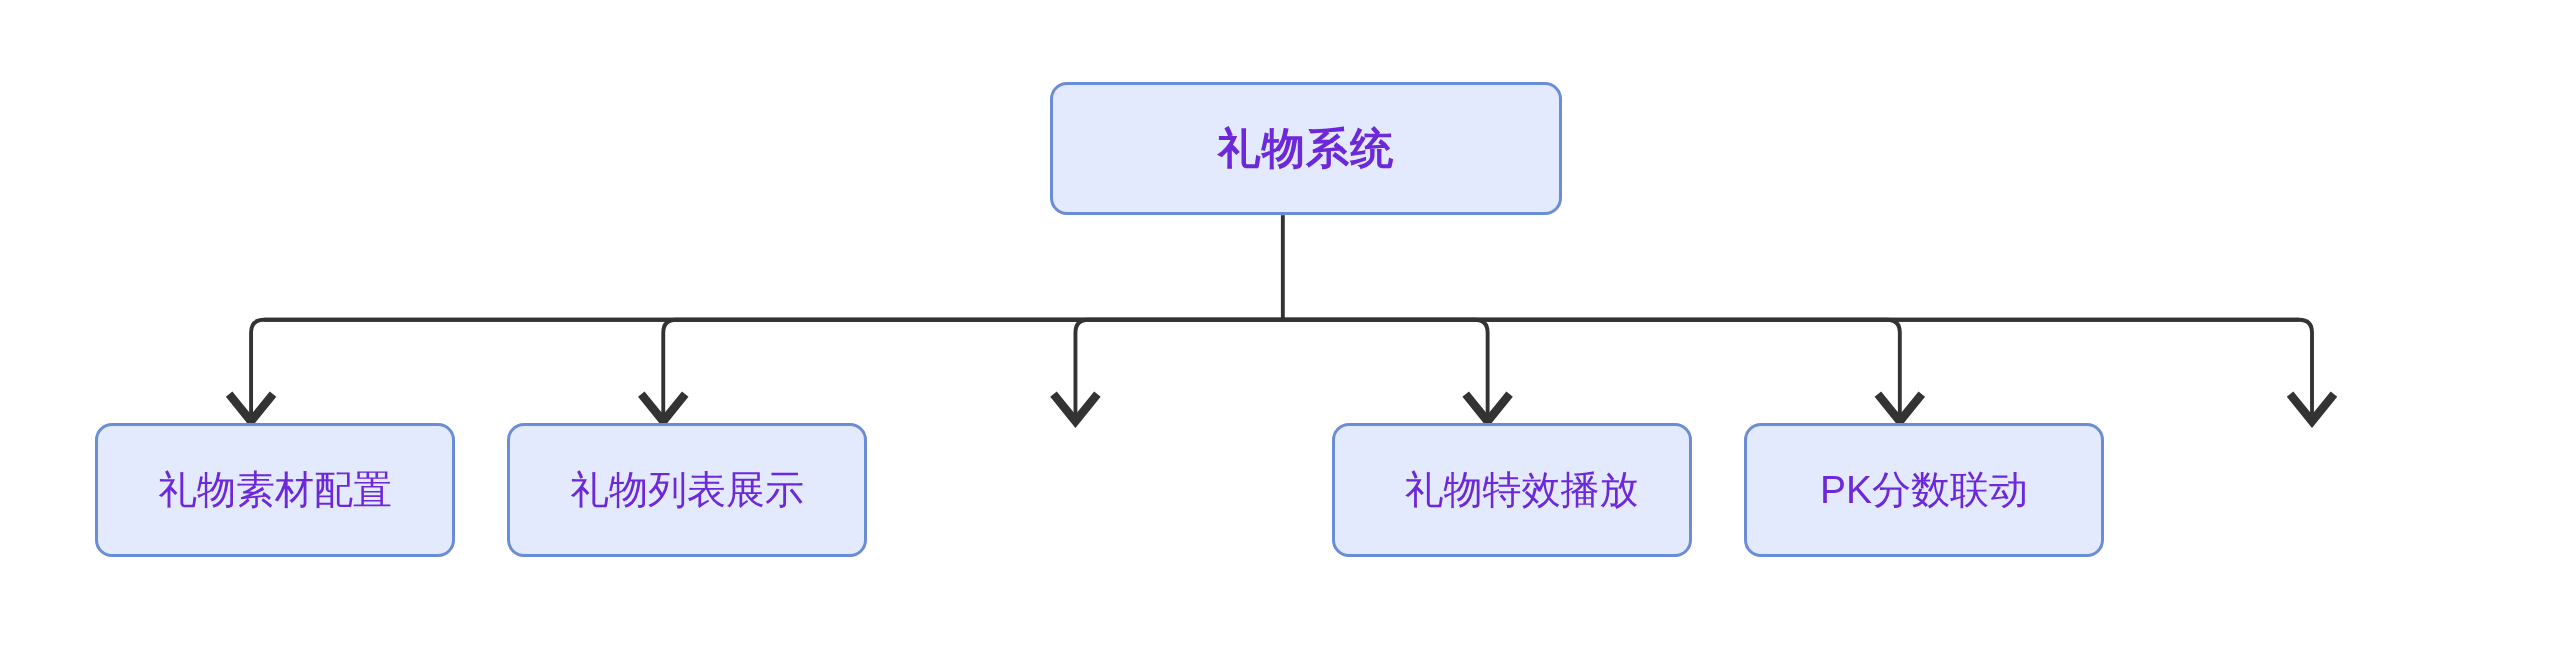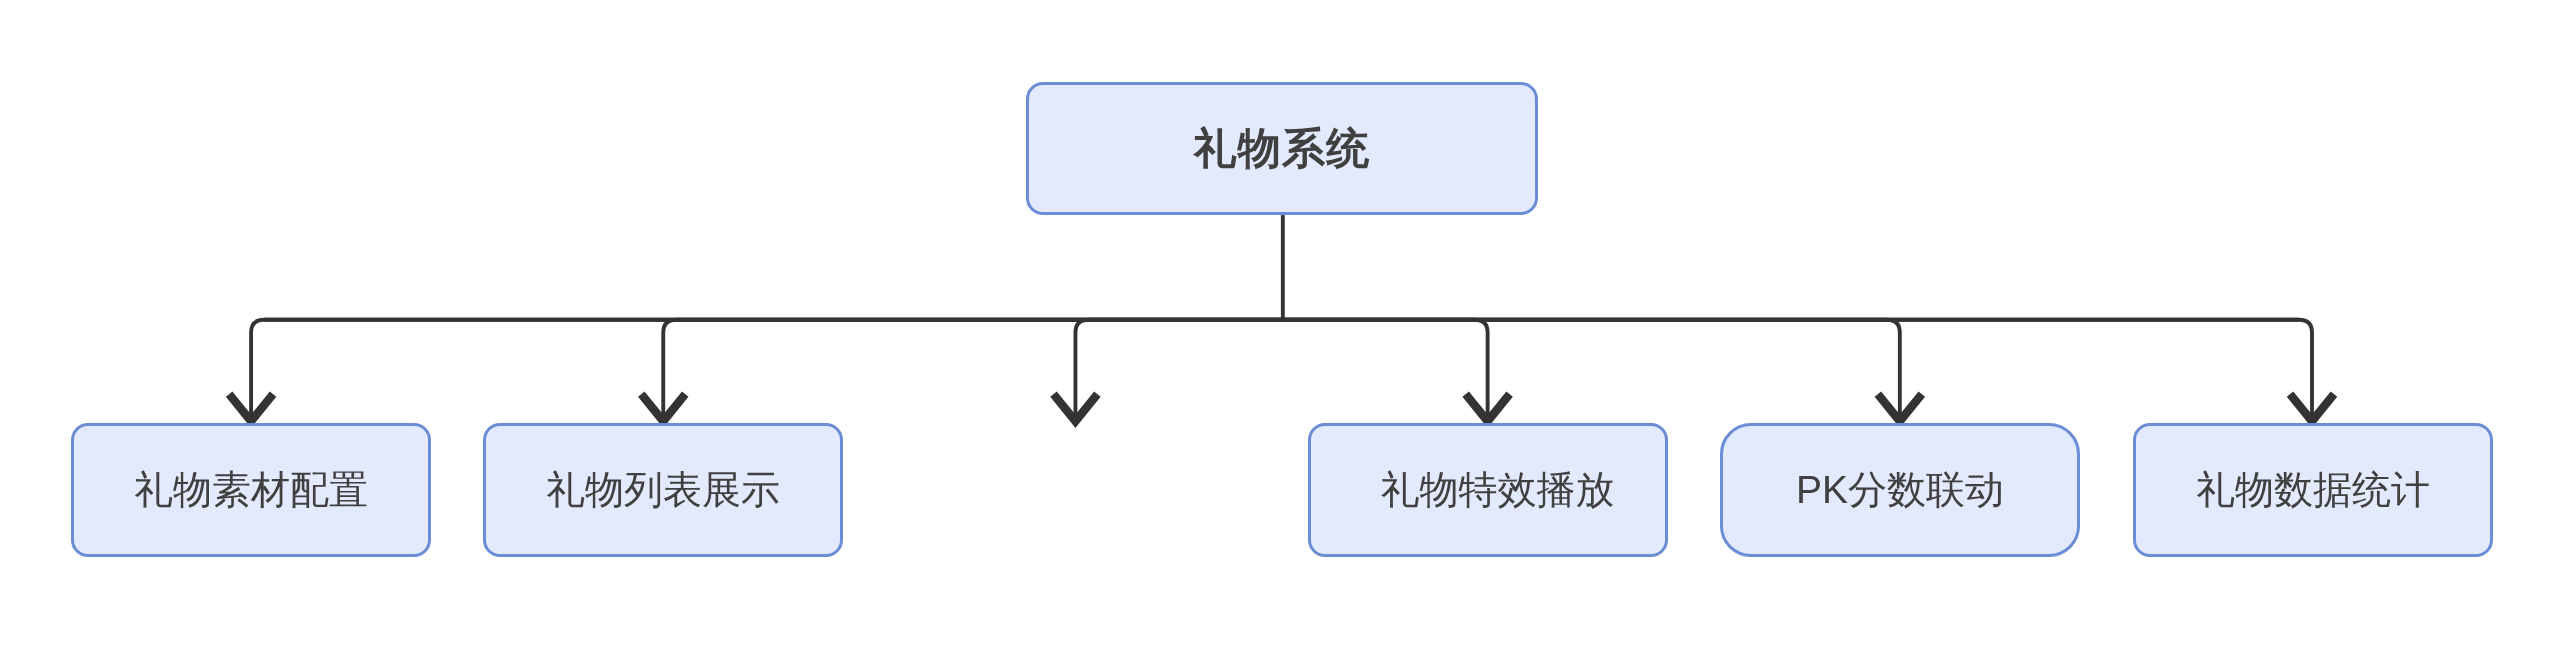--- a/index.html
+++ b/index.html
@@ -27,22 +27,23 @@
   .node {
     position: absolute;
     box-sizing: border-box;
     background: #E3EAFD;
     border: 3.2px solid #6B8DD6;
     border-radius: 17px;
     display: flex;
     align-items: center;
     justify-content: center;
     text-align: center;
-    color: #404040;
+    color: #6d28d9;
     white-space: nowrap;
+    margin-left: 24px;
   }
   .node-root {
     left: 1026px;
     top: 82px;
     width: 512px;
     height: 133px;
     font-size: 43px;
     font-weight: bold;
     letter-spacing: 1.3px;
   }
@@ -50,21 +51,21 @@
     top: 423px;
     width: 360px;
     height: 134px;
     font-size: 39px;
     font-weight: normal;
   }
   .node-child.c0 { left: 71px; }
   .node-child.c1 { left: 483px; }
   .node-child.c2 { left: 896px; }
   .node-child.c3 { left: 1308px; padding-left: 19px; }
-  .node-child.c4 { left: 1720px; border-radius: 31px; }
+  .node-child.c4 { left: 1720px; }
   .node-child.c5 { left: 2133px; }
 </style>
 </head>
 <body>
 
 <div id="diagram-canvas">
 
   <svg id="connector-layer" viewBox="0 0 3986 1003" width="2576" height="648" xmlns="http://www.w3.org/2000/svg">
     <g fill="none" stroke="#333333" stroke-width="6" stroke-linecap="butt" stroke-linejoin="round">
       <path d="M1985,333 L1985,495"></path>
@@ -97,18 +98,15 @@
   </div>
   <div class="node node-child c0">
     <span>礼物素材配置</span>
   </div>
   <div class="node node-child c3">
     <span>礼物特效播放</span>
   </div>
   <div class="node node-child c4">
     <span>PK分数联动</span>
   </div>
-  <div class="node node-child c5">
-    <span>礼物数据统计</span>
-  </div>
 
 </div>
 
 
 </body></html>

